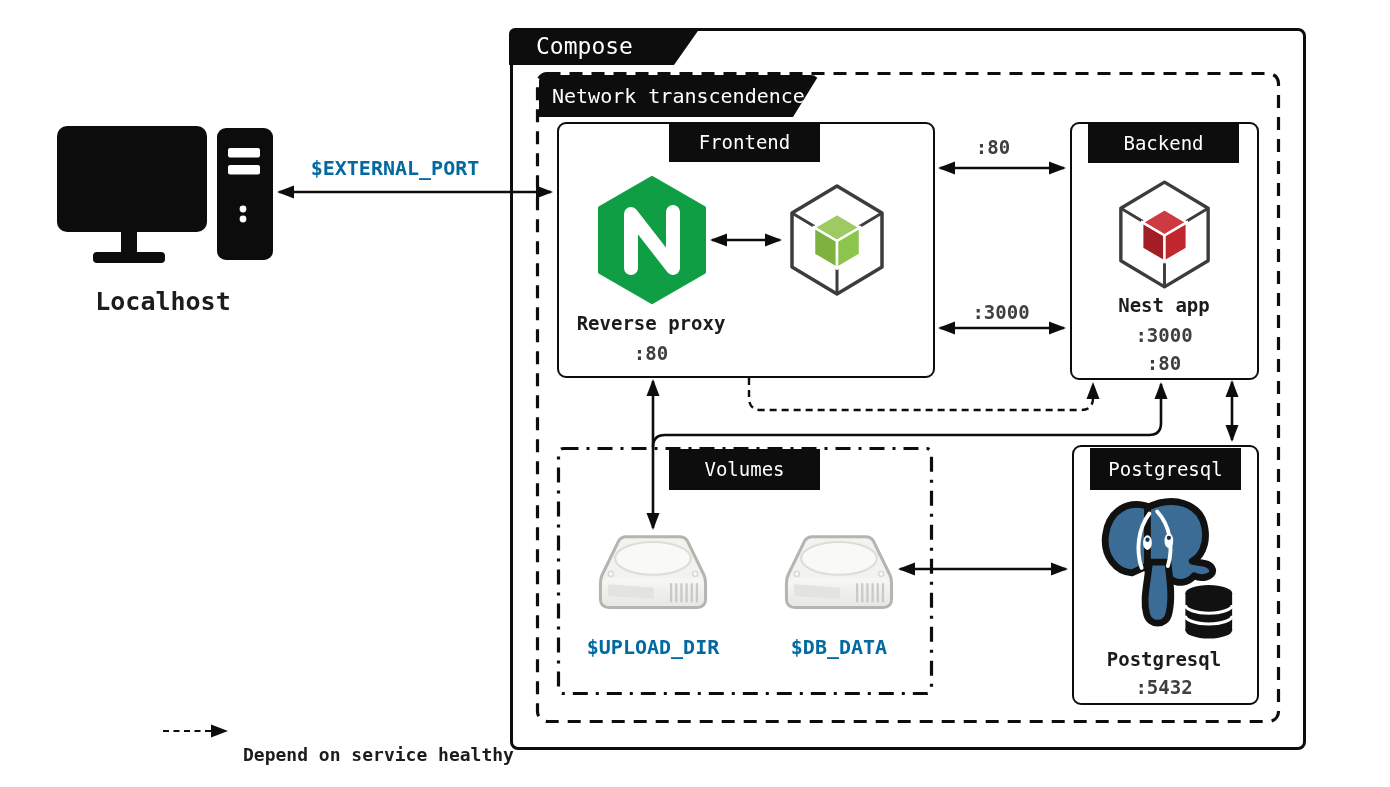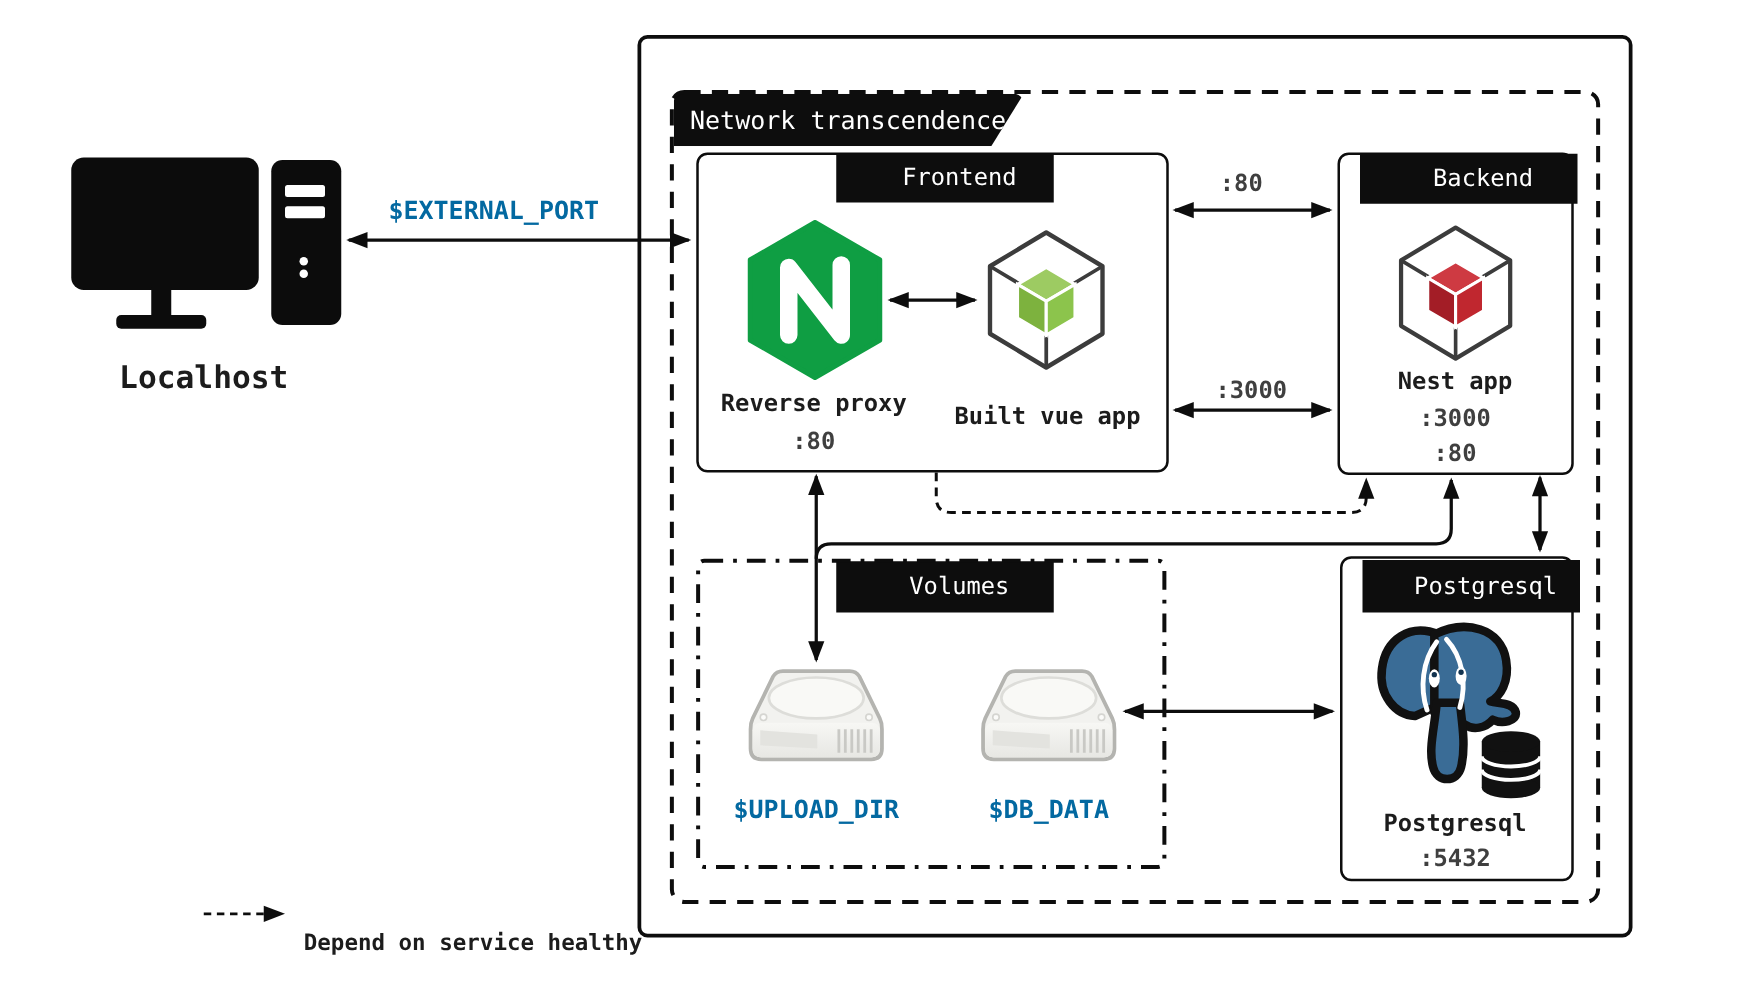--- a/index.html
+++ b/index.html
@@ -7,21 +7,21 @@
           font-family:"DejaVu Sans Mono","Liberation Mono",monospace;}
   
   .compose-box{position:absolute;left:510px;top:28px;width:790px;height:716px;
                border:3px solid var(--c-ink);border-radius:8px;background:transparent;z-index:5;}
   .node{position:absolute;background:#fff;border:2.5px solid var(--c-ink);border-radius:9px;z-index:10;}
   .frontend-box{left:557px;top:122px;width:374px;height:252px;}
   .backend-box{left:1070px;top:122px;width:185px;height:254px;}
   .postgres-box{left:1072px;top:445px;width:183px;height:256px;}
   
   .tab{position:absolute;background:var(--c-ink);color:#fff;z-index:20;
-       font-weight:500;text-align:center;white-space:nowrap;padding-left:23px;}
+       font-weight:500;text-align:center;white-space:nowrap;}
   .tab-slant{clip-path:polygon(0 0,100% 0,calc(100% - 26px) 100%,0 100%);text-align:left;border-radius:6px 8px 0 0;}
   .compose-tab{left:509px;top:28px;width:164px;height:37px;line-height:37px;font-size:23px;padding-left:27px;}
   .network-tab{left:539px;top:75px;width:267px;height:42px;line-height:42px;font-size:20px;padding-left:13px;}
   .frontend-tab{left:669px;top:123px;width:151px;height:39px;line-height:39px;font-size:19px;}
   .backend-tab{left:1088px;top:123px;width:151px;height:40px;line-height:40px;font-size:19px;}
   .volumes-tab{left:669px;top:449px;width:151px;height:41px;line-height:41px;font-size:19px;}
   .postgres-tab{left:1090px;top:448px;width:151px;height:42px;line-height:42px;font-size:19px;}
   
   .t{position:absolute;font-weight:600;color:#1c1c1c;text-align:center;white-space:nowrap;z-index:25;}
   .t-port{color:#3f3f3f;}
@@ -40,20 +40,21 @@
     <rect x="38" y="132" width="72" height="11" rx="4" fill="#0c0c0c"></rect>
     <rect x="162" y="8" width="56" height="132" rx="9" fill="#0c0c0c"></rect>
     <rect x="173" y="28" width="32" height="9.5" rx="2" fill="#fff"></rect>
     <rect x="173" y="45" width="32" height="9.5" rx="2" fill="#fff"></rect>
     <circle cx="188" cy="89" r="3.4" fill="#fff"></circle>
     <circle cx="188" cy="99" r="3.4" fill="#fff"></circle>
   </svg>
   <div class="t" style="left:53px;top:287px;width:220px;font-size:25px;">Localhost</div>
 
   <div class="compose-box"></div>
+  <div class="tab tab-slant compose-tab">Compose</div>
 
   <div class="tab tab-slant network-tab">Network transcendence</div>
 
   <div class="node frontend-box"></div>
   <div class="tab frontend-tab">Frontend</div>
 
   <svg class="icon-svg" style="left:598px;top:176px;" width="108" height="128" viewBox="0 0 108 128">
     <polygon points="54,2 106,32 106,96 54,126 2,96 2,32" style="fill:var(--c-nginx-green);stroke:var(--c-nginx-green);" stroke-width="4" stroke-linejoin="round"></polygon>
     <path d="M33,92 L33,38 L75,92 L75,36" fill="none" stroke="#fff" stroke-width="14" stroke-linecap="round" stroke-linejoin="round"></path>
   </svg>
@@ -61,21 +62,20 @@
   <svg class="icon-svg" style="left:787px;top:184px;" width="100" height="112" viewBox="0 0 100 112">
     <polygon points="50,2 95,29 95,83 50,110 5,83 5,29" fill="#fff" style="stroke:var(--c-cube-outline);" stroke-width="3.5" stroke-linejoin="round"></polygon>
     <path d="M5,29 L50,56 M95,29 L50,56 M50,56 L50,110" fill="none" style="stroke:var(--c-cube-outline);" stroke-width="3"></path>
     <polygon points="50,30 73,43.5 50,57 27,43.5" style="fill:var(--c-vue-green-light);" stroke="#fff" stroke-width="2.5"></polygon>
     <polygon points="27,43.5 50,57 50,84 27,70.5" style="fill:var(--c-vue-green-dark);" stroke="#fff" stroke-width="2.5"></polygon>
     <polygon points="73,43.5 50,57 50,84 73,70.5" style="fill:var(--c-vue-green);" stroke="#fff" stroke-width="2.5"></polygon>
   </svg>
 
   <div class="t" style="left:551px;top:312px;width:200px;font-size:19px;">Reverse proxy</div>
   <div class="t t-port" style="left:551px;top:342px;width:200px;font-size:19px;">:80</div>
-  <div class="t" style="left:738px;top:322px;width:200px;font-size:19px;">Built vue app</div>
 
   <div class="node backend-box"></div>
   <div class="tab backend-tab">Backend</div>
 
   <svg class="icon-svg" style="left:1116px;top:180px;" width="97" height="109" viewBox="0 0 100 112">
     <polygon points="50,2 95,29 95,83 50,110 5,83 5,29" fill="#fff" style="stroke:var(--c-cube-outline);" stroke-width="3.5" stroke-linejoin="round"></polygon>
     <path d="M5,29 L50,56 M95,29 L50,56 M50,56 L50,110" fill="none" style="stroke:var(--c-cube-outline);" stroke-width="3"></path>
     <polygon points="50,30 73,43.5 50,57 27,43.5" style="fill:var(--c-nest-red-light);" stroke="#fff" stroke-width="2.5"></polygon>
     <polygon points="27,43.5 50,57 50,84 27,70.5" style="fill:var(--c-nest-red-dark);" stroke="#fff" stroke-width="2.5"></polygon>
     <polygon points="73,43.5 50,57 50,84 73,70.5" style="fill:var(--c-nest-red);" stroke="#fff" stroke-width="2.5"></polygon>

